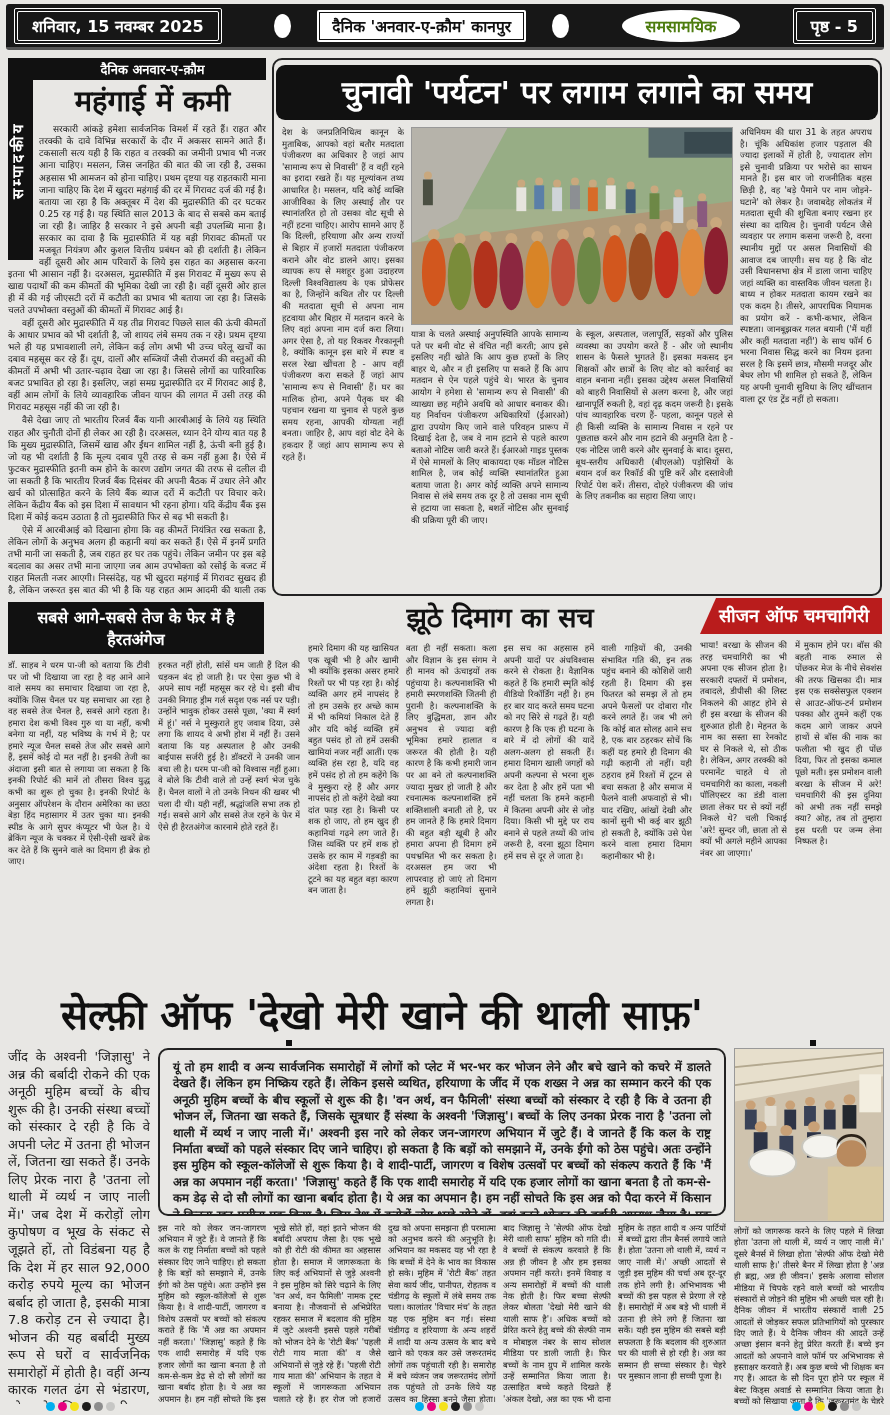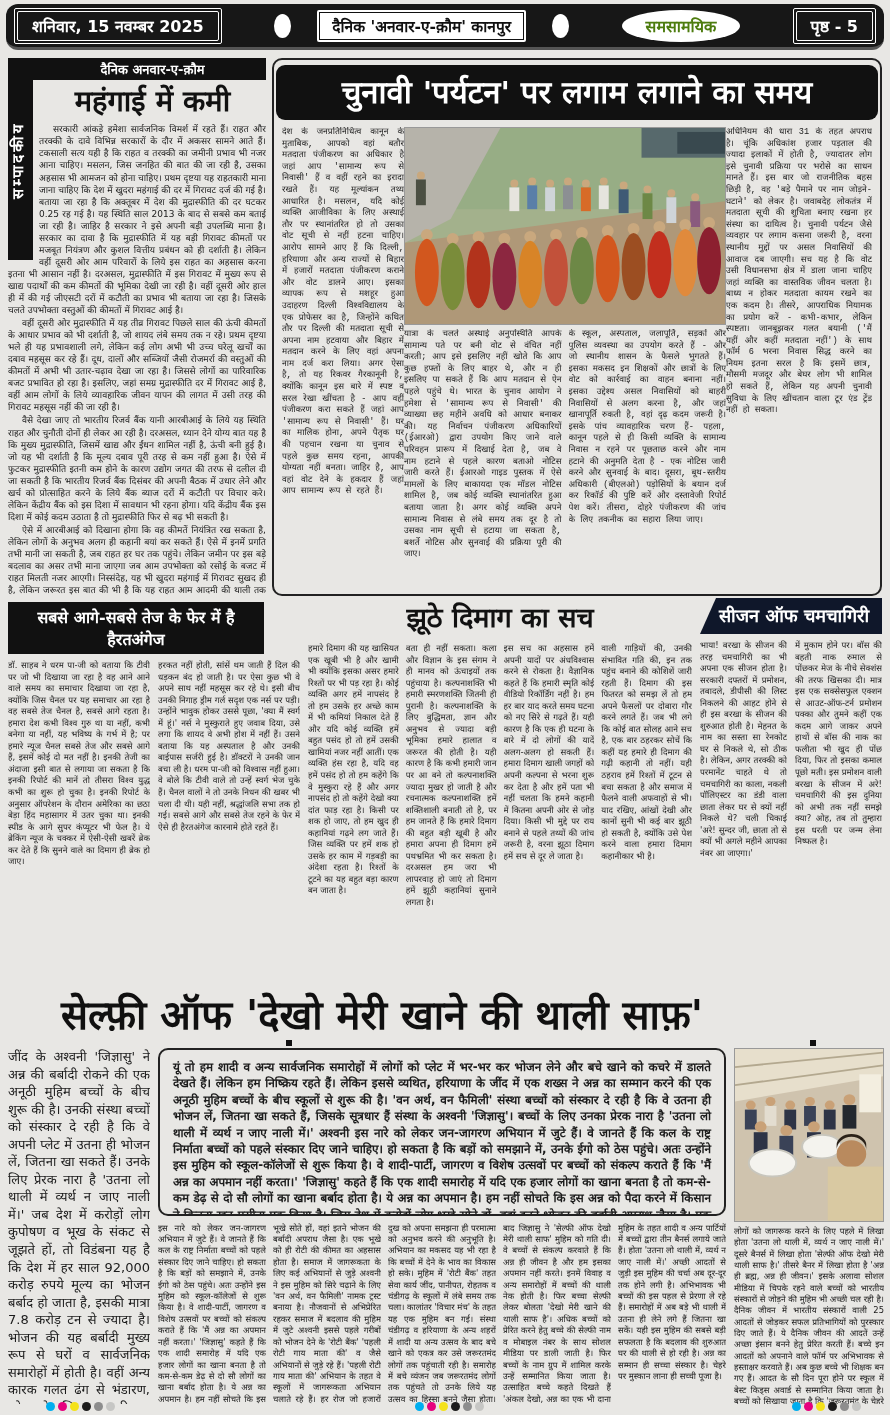--- a/index.html
+++ b/index.html
@@ -1,20 +1,20 @@
 <!DOCTYPE html>
 <html><head>
 <meta charset="utf-8">
 <style>
   html,body{margin:0;padding:0;background:#cfcecb;}
   .page{position:relative;width:890px;height:1415px;background:#e8e7e4;overflow:hidden;
         font-family:"DejaVu Sans","Liberation Sans",sans-serif;color:#1b1b1b;}
   
   .masthead{position:absolute;left:6px;top:4px;width:878px;height:46px;background:#171717;
-            border-radius:12px;display:flex;align-items:center;box-sizing:border-box;padding:0 8px;
+            border-radius:3px;display:flex;align-items:center;box-sizing:border-box;padding:0 8px;
             border-bottom:3px solid #555;}
   .mh-frame{border:1px solid #fff;padding:2px;border-radius:2px;}
   .mh-frame-inner{border:1px solid #fff;color:#fff;font-weight:bold;font-size:16px;
                   padding:3px 14px;white-space:nowrap;border-radius:2px;}
   .mh-dot{width:17px;height:24px;background:#fff;border-radius:50%;flex:0 0 auto;}
   .mh-paper{background:#fff;border-radius:2px;padding:2px;}
   .mh-paper-inner{border:1px solid #111;color:#111;font-weight:bold;font-size:15.5px;
                   padding:2px 12px;white-space:nowrap;}
   .mh-oval{background:#fff;border-radius:50%;padding:5px 24px;font-weight:bold;font-size:16px;
            color:#4d7c0f;white-space:nowrap;}
@@ -29,39 +29,39 @@
              padding:2px 0;margin-bottom:2px;}
   .ed-headline{text-align:center;font-weight:bold;font-size:29px;line-height:1.15;
                padding:3px 0 5px 0;color:#111;}
   .ed-text{font-size:9px;line-height:1.34;text-align:justify;}
   .ed-text p{margin:0 0 1px 0;text-indent:14px;}
   
   .lead{position:absolute;left:272px;top:58px;width:610px;height:538px;border:2px solid #222;
         border-radius:10px;box-sizing:border-box;overflow:hidden;}
   .lead-headline{margin:5px 2px;background:#111;color:#fff;border-radius:9px;text-align:center;
                  font-weight:bold;font-size:31px;padding:5px 0 8px 0;}
-  .lead-body{display:flex;padding:2px 8px 6px 8px;height:448px;box-sizing:border-box;font-family:Liberation Mono, monospace;}
+  .lead-body{display:flex;gap:7px;padding:2px 8px 6px 8px;height:448px;box-sizing:border-box;}
   .lead-col{font-size:8.6px;line-height:1.35;text-align:justify;overflow:hidden;}
   .c1{flex:0 0 122px;}
   .c4{flex:1 1 auto;}
   .lead-mid{flex:0 0 322px;display:flex;flex-direction:column;}
   .lead-photo{width:322px;height:198px;border:1px solid #999;box-sizing:border-box;}
   .lead-subcols{display:flex;gap:7px;flex:1 1 auto;margin-top:4px;overflow:hidden;}
   .lead-subcols .lead-col{flex:1 1 0;}
   
   .midleft{position:absolute;left:8px;top:602px;width:292px;height:380px;overflow:hidden;}
   .midleft-head{width:256px;background:#111;color:#fff;text-align:center;font-weight:bold;
                 font-size:16px;padding:4px 0;margin-bottom:6px;}
   .cols2{display:flex;gap:8px;height:340px;overflow:hidden;}
   .smallcol{flex:1 1 0;font-size:8.5px;line-height:1.36;text-align:justify;overflow:hidden;}
   .midcenter{position:absolute;left:308px;top:598px;width:384px;height:384px;overflow:hidden;}
   .midcenter-head{text-align:center;font-weight:bold;font-size:27px;color:#111;margin:0 0 8px 0;}
   .cols4{display:flex;gap:7px;height:330px;overflow:hidden;}
   .midright{position:absolute;left:700px;top:598px;width:182px;height:384px;overflow:hidden;}
-  .midright-head{background:#0f172a;color:#fff;text-align:center;font-weight:bold;font-size:18px;
+  .midright-head{background:#b91c1c;color:#fff;text-align:center;font-weight:bold;font-size:18px;
                  padding:5px 0 7px 6px;clip-path:polygon(16px 0,100% 0,100% 100%,0 100%);
                  margin-bottom:6px;}
   
   .selfie-head{position:absolute;left:0;top:986px;width:764px;text-align:center;
                font-weight:bold;font-size:40px;color:#101010;}
   .corner-mark{position:absolute;width:6px;height:6px;background:#111;top:1040px;}
   .bottom{position:absolute;left:8px;top:1048px;width:876px;height:356px;display:flex;gap:8px;}
   .b-leftcol{flex:0 0 142px;font-size:13px;line-height:1.35;text-align:justify;overflow:hidden;}
   .b-mid{flex:1 1 auto;display:flex;flex-direction:column;}
   .b-box{border:2px solid #222;border-radius:10px;padding:9px 13px;height:196px;

